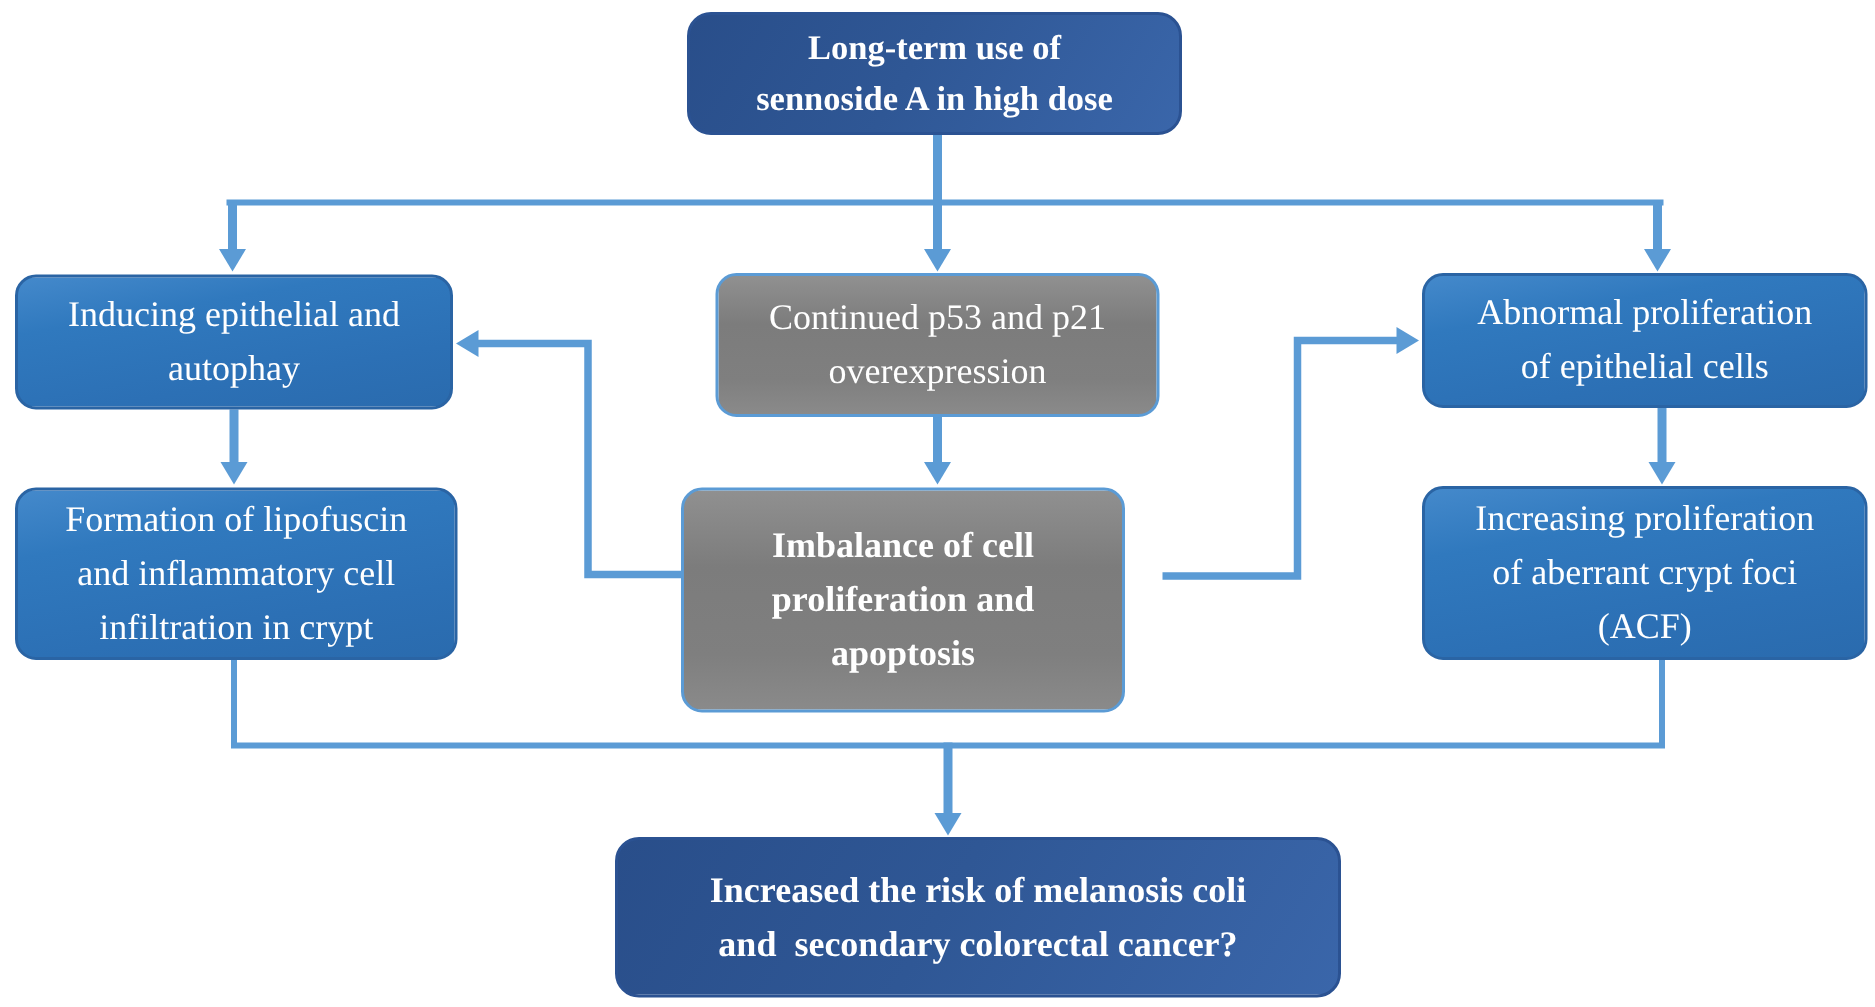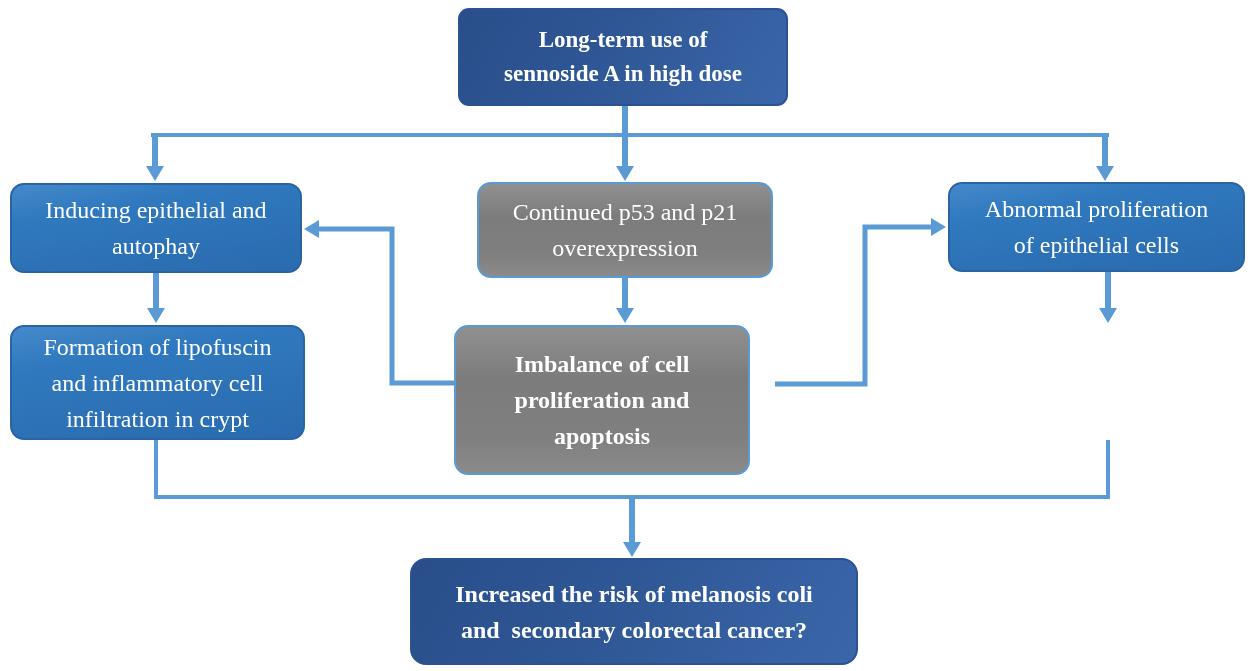--- a/index.html
+++ b/index.html
@@ -47,22 +47,22 @@
     font-size: 24px;
     line-height: 1.5;
   }
   .node.dark {
     background: linear-gradient(120deg, #294e8a 0%, #2f5795 45%, #3a66aa 100%);
     border: 2px solid #2b5292;
     border-radius: 16px;
     font-weight: bold;
     line-height: 1.5;
   }
-  .node.top-node    { left: 458px; top: 8px;   width: 330px; height: 98px;  font-size: 23px; border-radius: 11px; }
-  .node.bottom-node { left: 410px; top: 558px; width: 448px; height: 107px; font-size: 24px; }
+  .node.top-node    { left: 458px; top: 8px;   width: 330px; height: 82px;  font-size: 23px; }
+  .node.bottom-node { left: 410px; top: 558px; width: 484px; height: 107px; font-size: 24px; }
   .node.left1   { left: 10px;  top: 183px; width: 292px; height: 90px; }
   .node.center1 { left: 477px; top: 182px; width: 296px; height: 96px; }
   .node.right1  { left: 948px; top: 182px; width: 297px; height: 90px; }
   .node.left2   { left: 10px;  top: 325px; width: 295px; height: 115px; }
   .node.center2 { left: 454px; top: 325px; width: 296px; height: 150px; font-weight: bold; }
   .node.right2  { left: 948px; top: 324px; width: 297px; height: 116px; }
 </style>
 </head>
 <body>
 
@@ -112,17 +112,20 @@
 of epithelial cells</div>
 
   <div class="node blue left2">Formation of lipofuscin
 and inflammatory cell
 infiltration in crypt</div>
 
   <div class="node gray center2">Imbalance of cell
 proliferation and
 apoptosis</div>
 
+  <div class="node blue right2">Increasing proliferation
+of aberrant crypt foci
+(ACF)</div>
 
   <div class="node dark bottom-node">Increased the risk of melanosis coli
 and  secondary colorectal cancer?</div>
 
 </div>
 
 </body></html>

